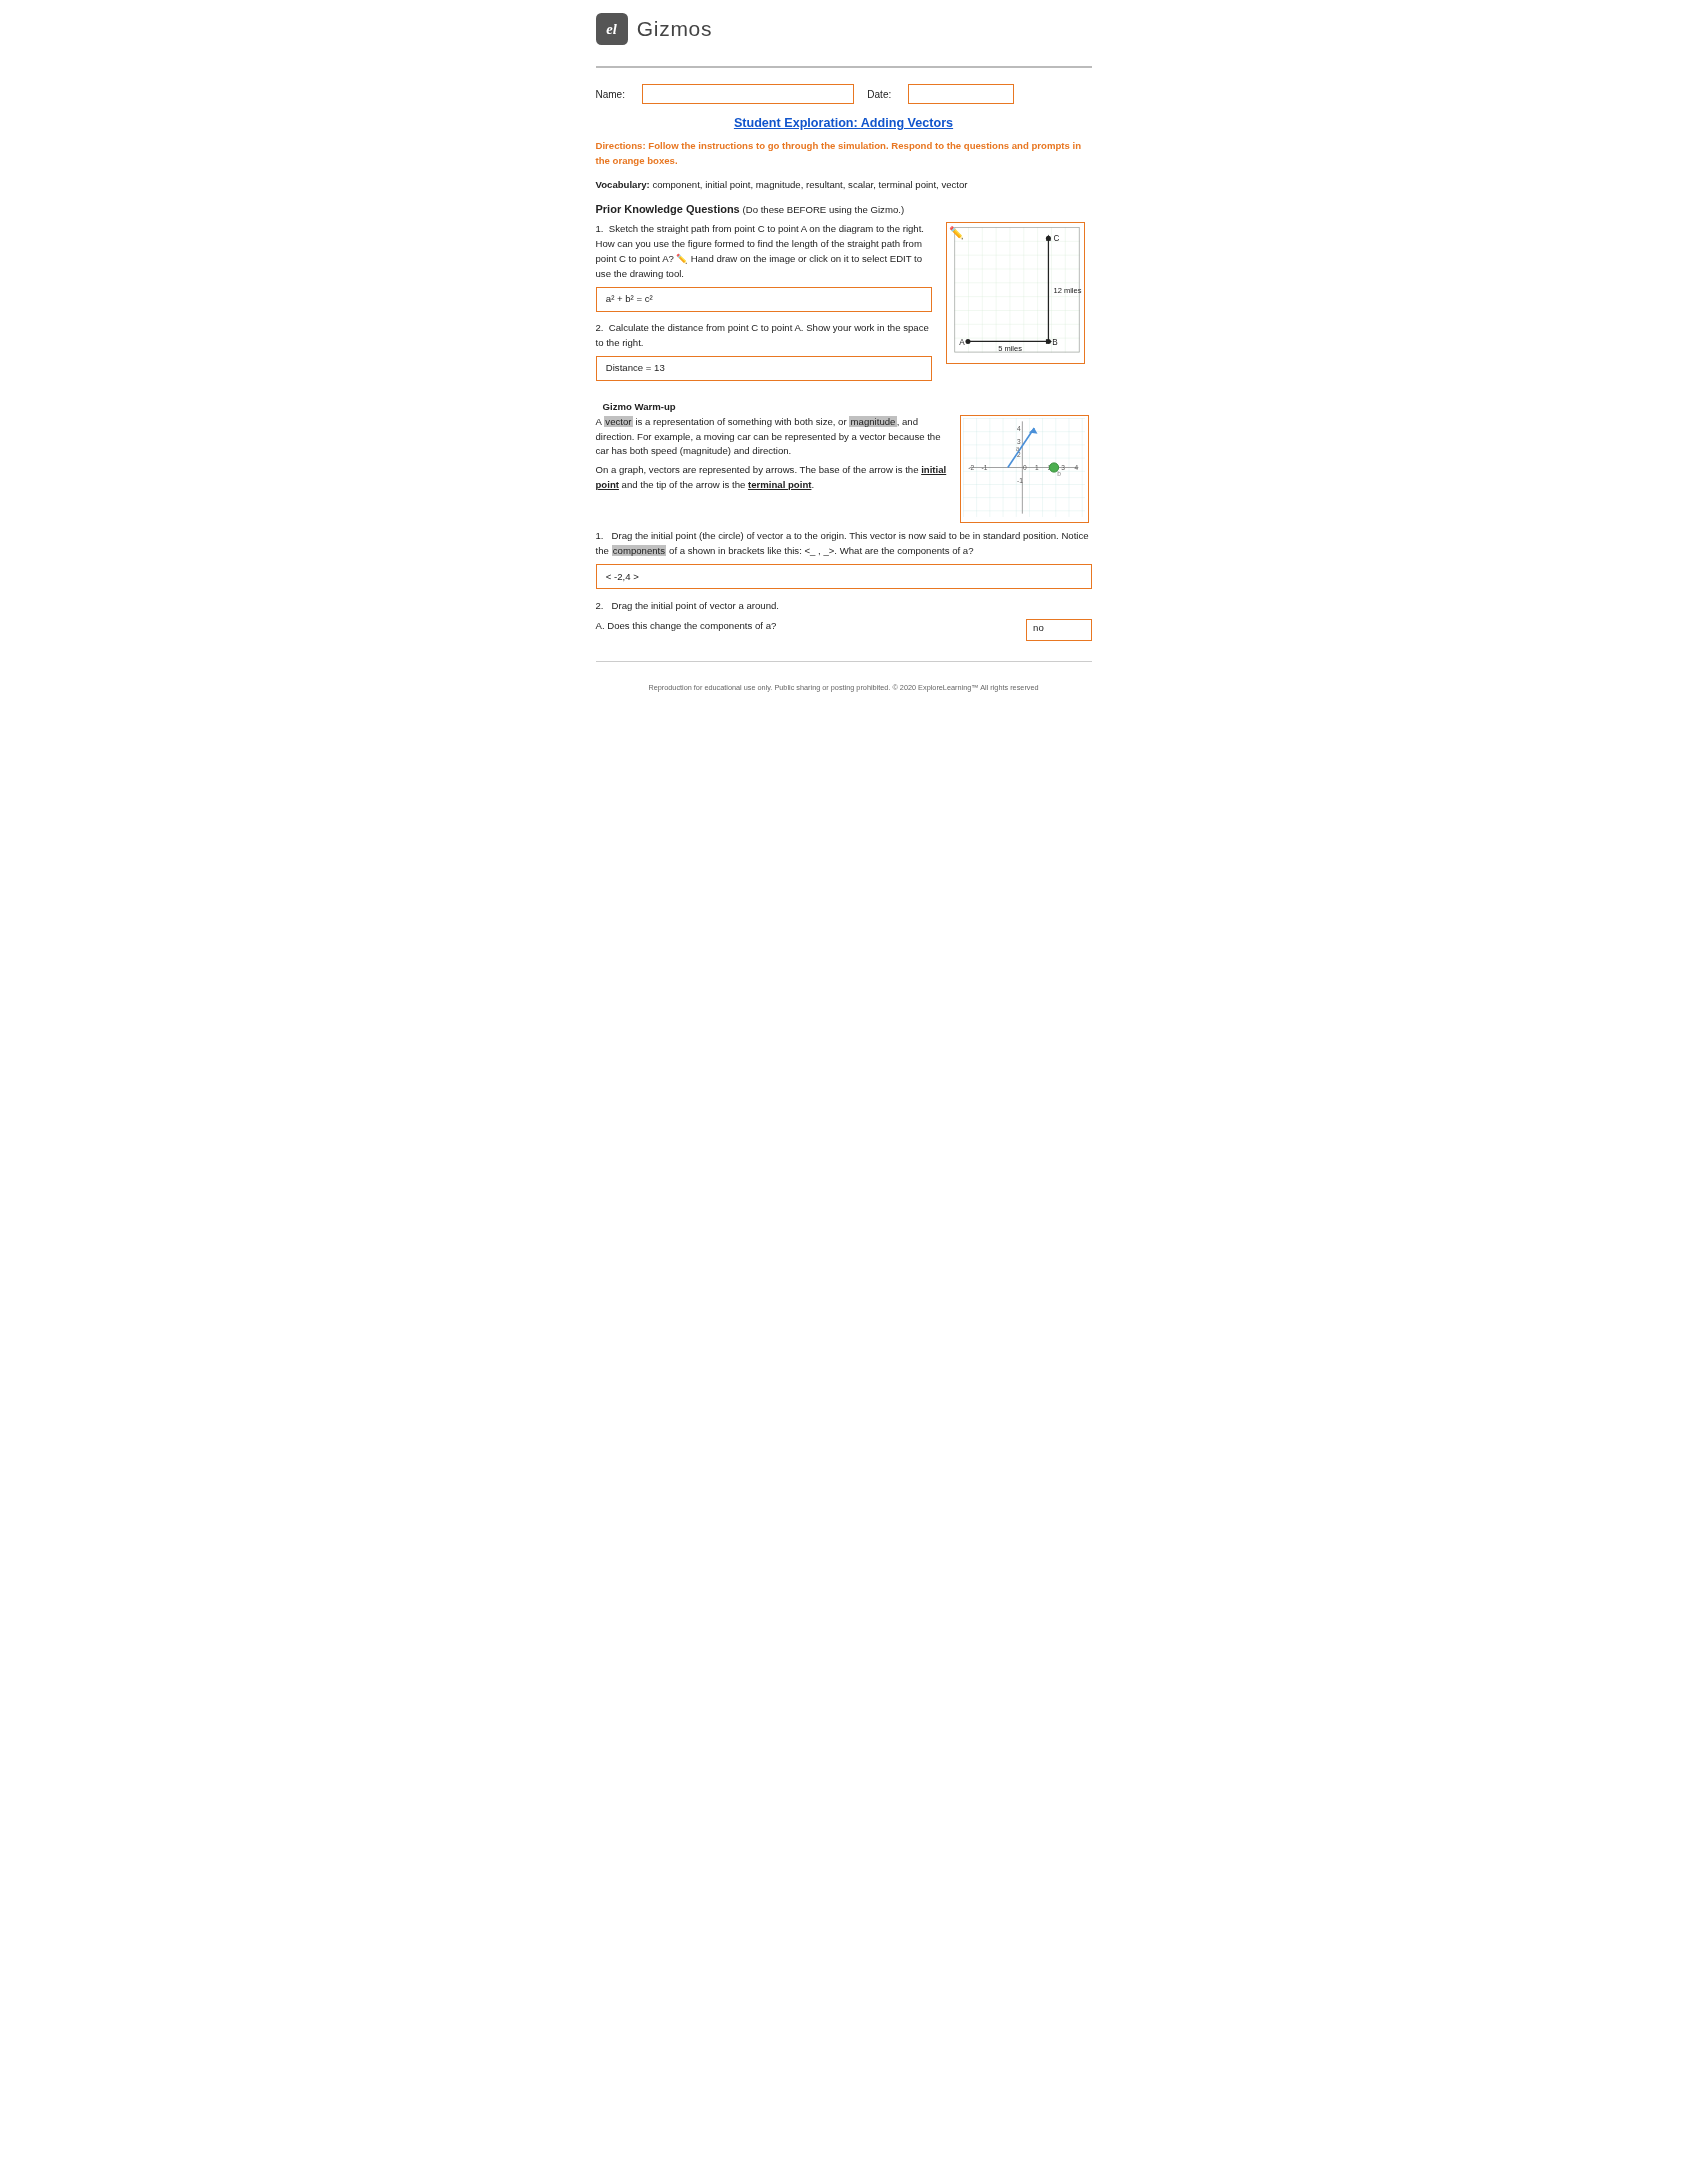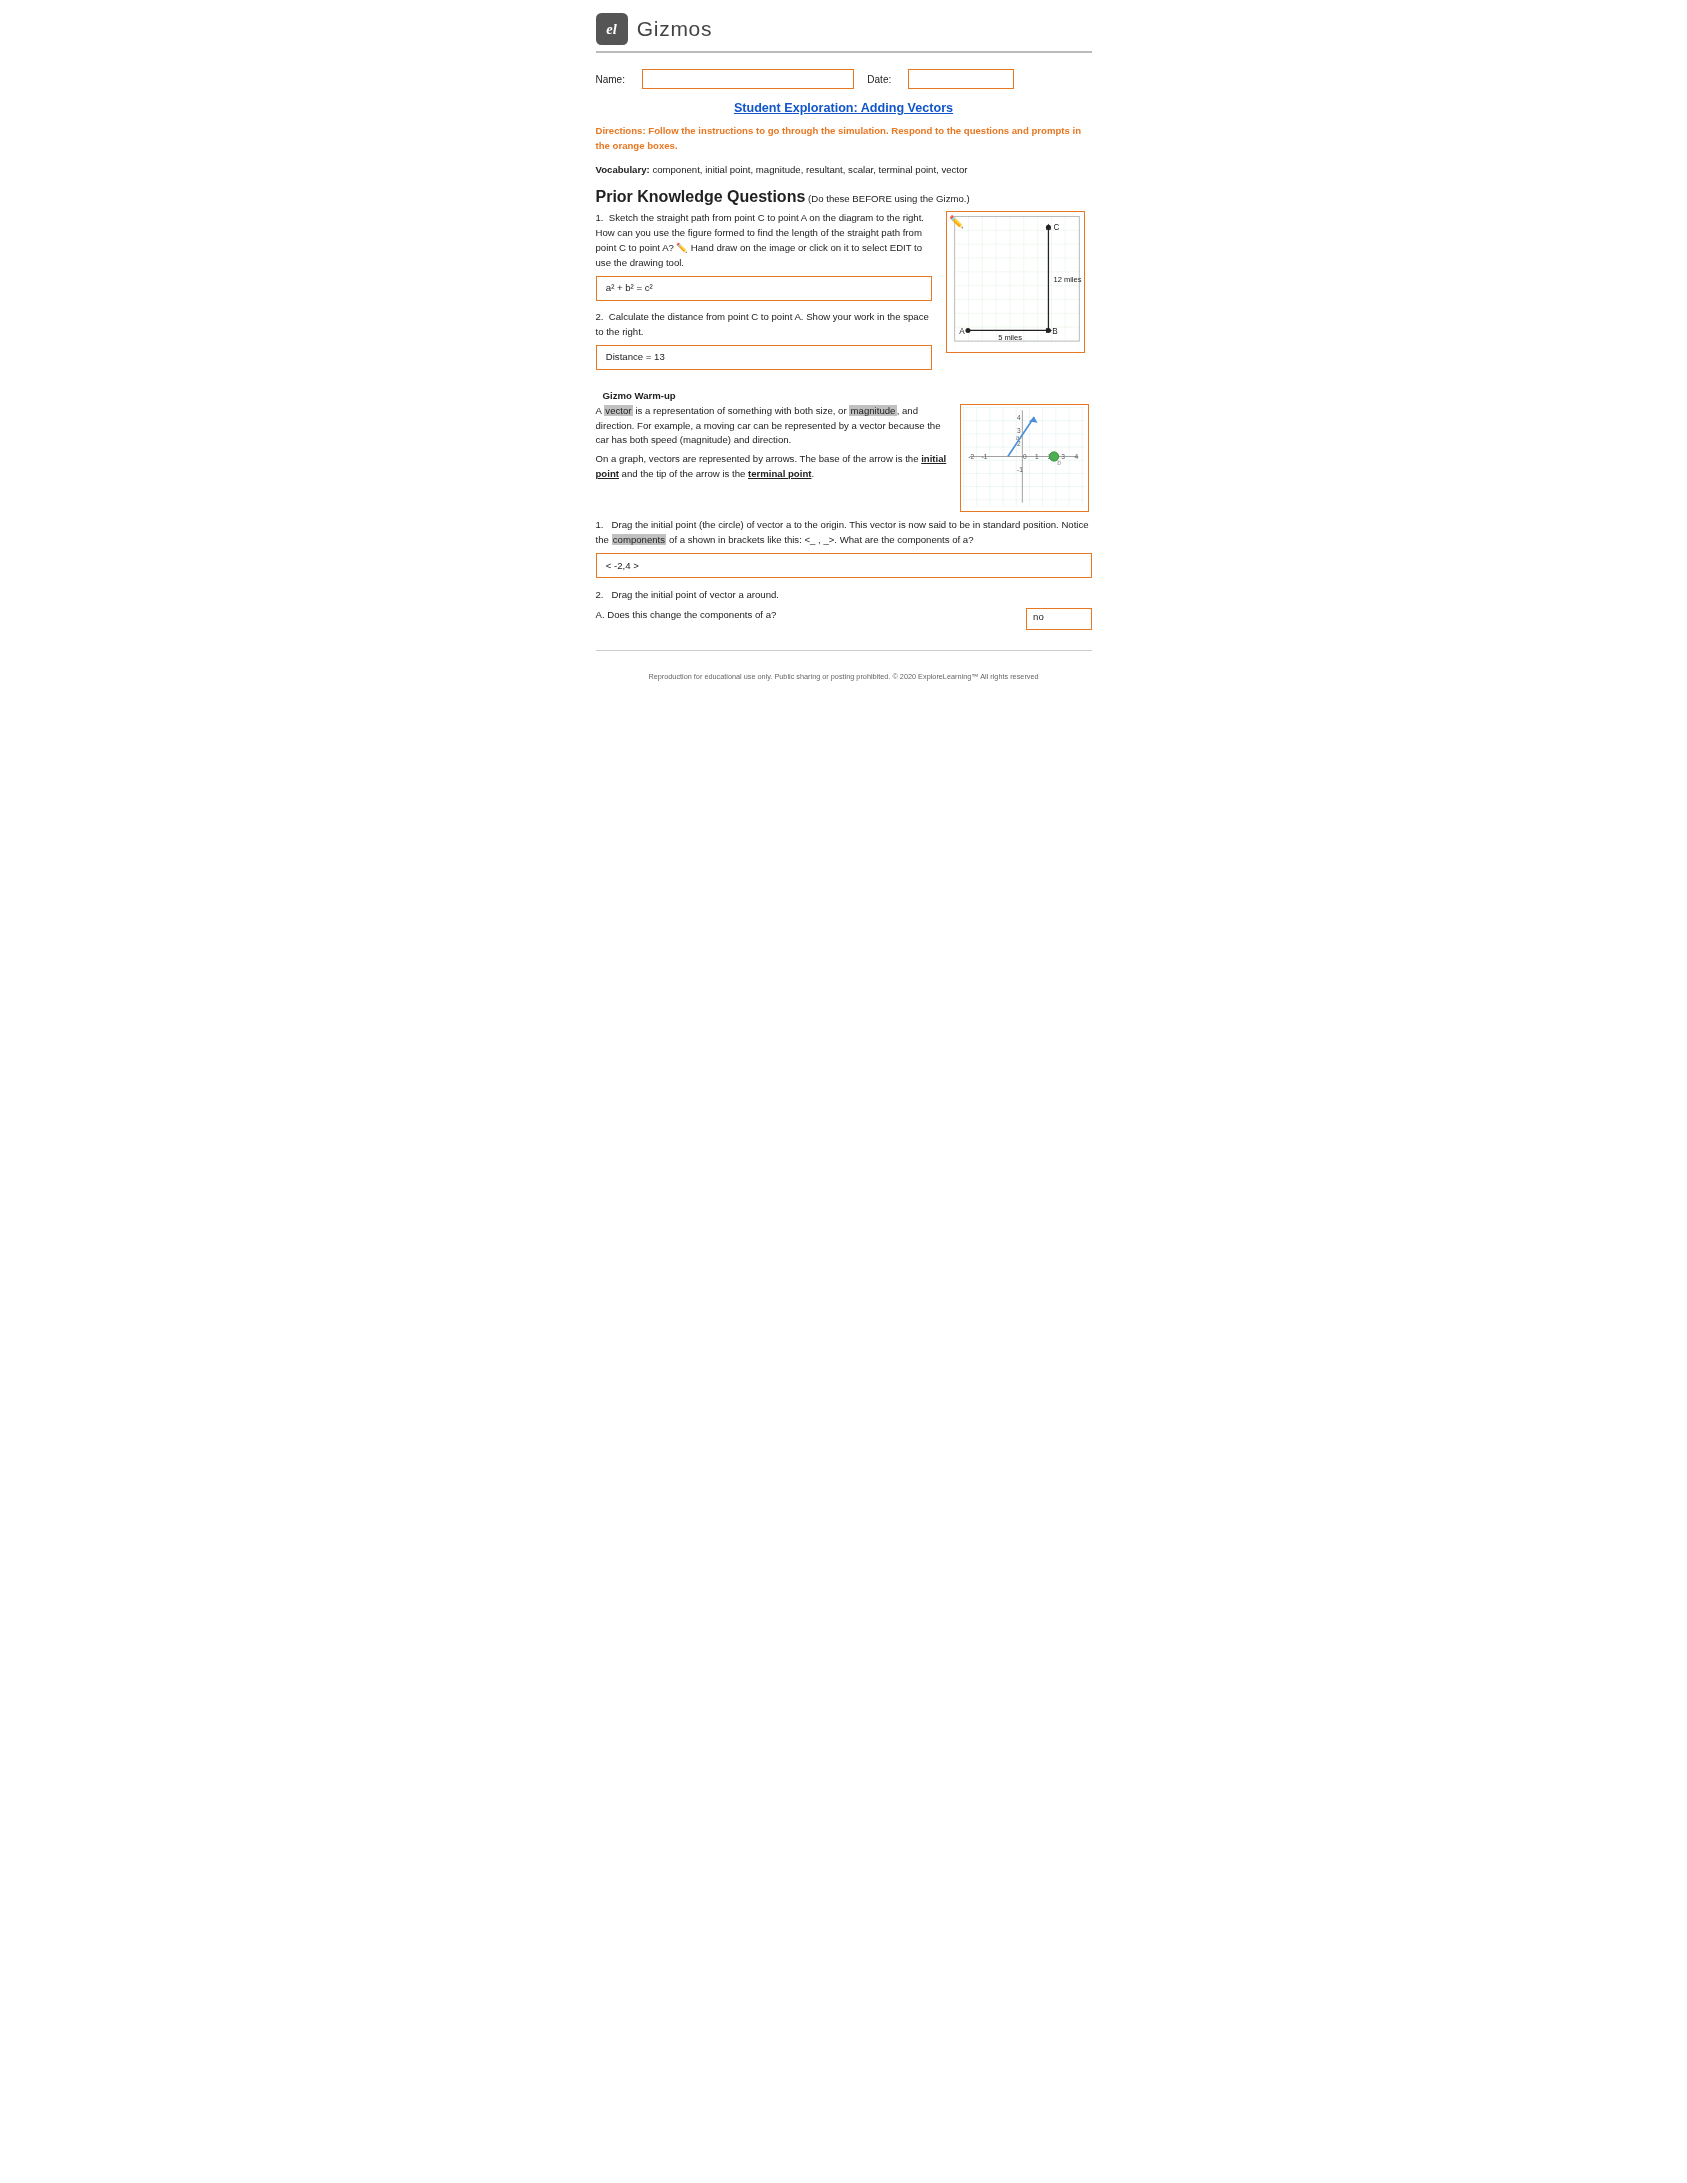--- a/index.html
+++ b/index.html
@@ -11,21 +11,21 @@
       width: 562px;
       margin: 0 auto;
       padding: 13.2px 33px 20px 33px;
     }
 
     
     .header {
       display: flex;
       align-items: center;
       border-bottom: 2px solid #bbb;
-      padding-bottom: 6px;
+      padding-bottom: 21px;
       margin-bottom: 13.2px;
     }
     .logo-box {
       background: #555;
       border-radius: 5.3px;
       width: 32px;
       height: 32px;
       display: flex;
       align-items: center;
       justify-content: center;
@@ -110,21 +110,21 @@
       flex: 1;
     }
     .right-col {
       width: 146px;
       flex-shrink: 0;
     }
 
     
     .prior-knowledge-title {
       font-weight: bold;
-      font-size: 16px;
+      font-size: 11px;
       margin-bottom: 1.3px;
     }
     .prior-knowledge-text {
       font-size: 9.6px;
       line-height: 1.55;
       margin-bottom: 6.6px;
     }
 
     
     .question {

